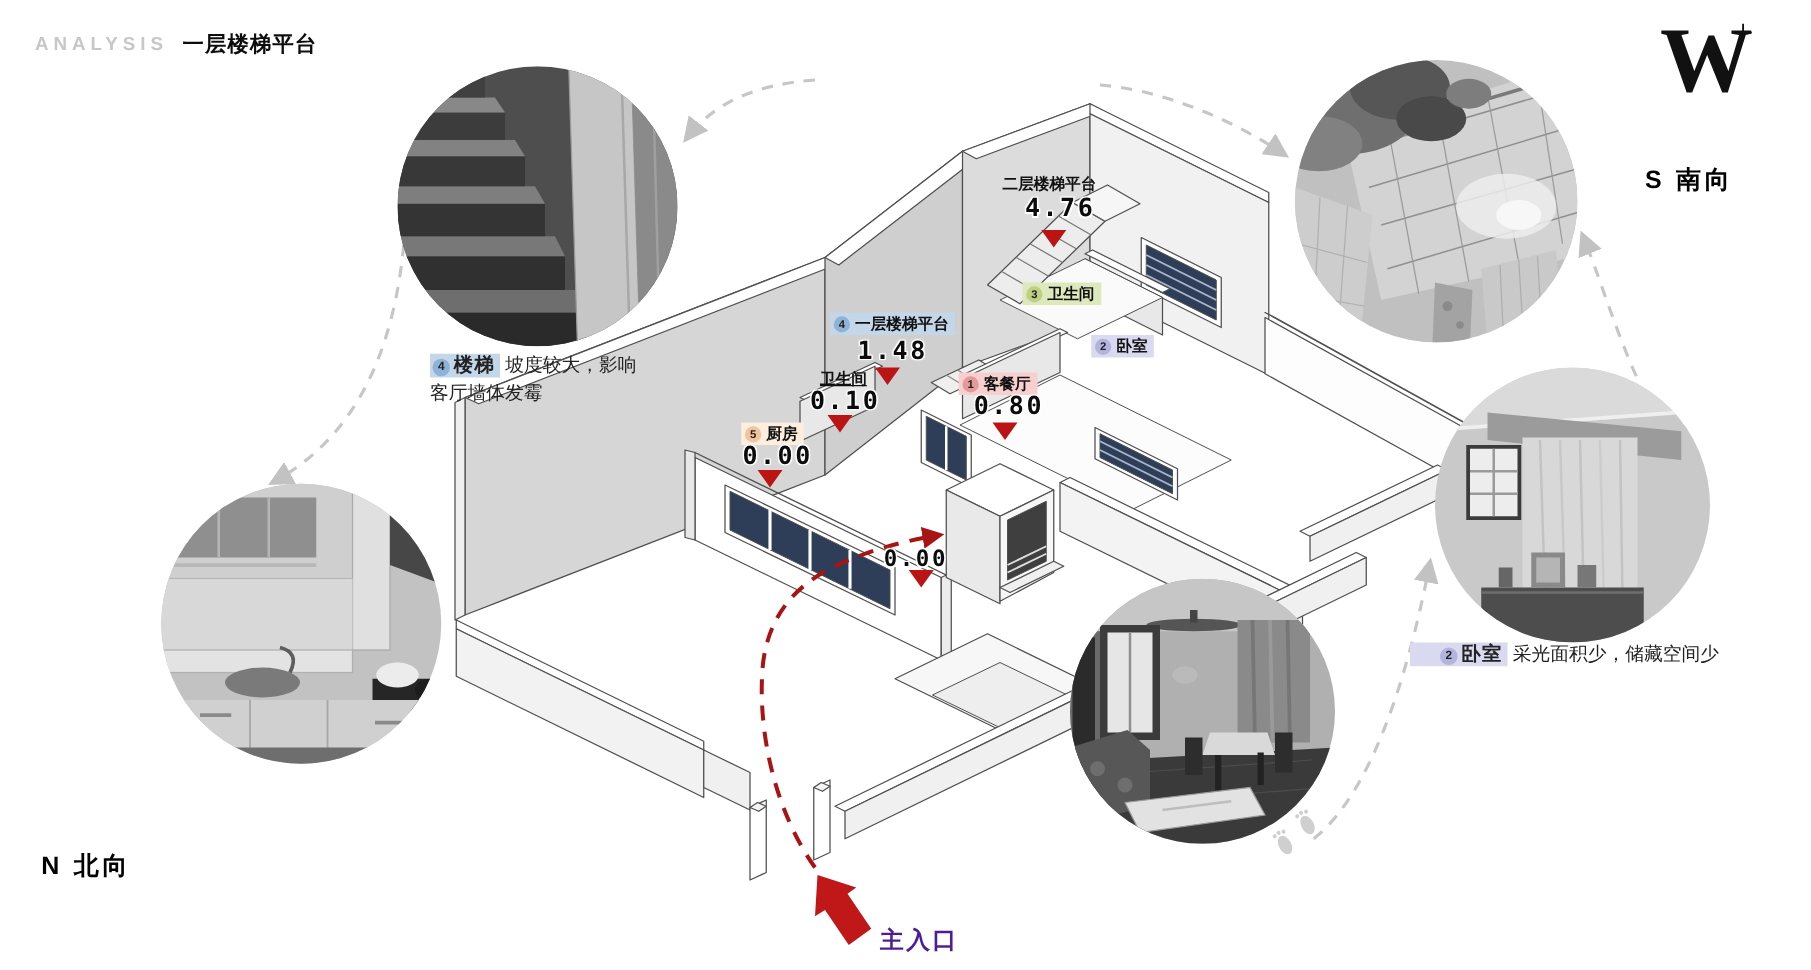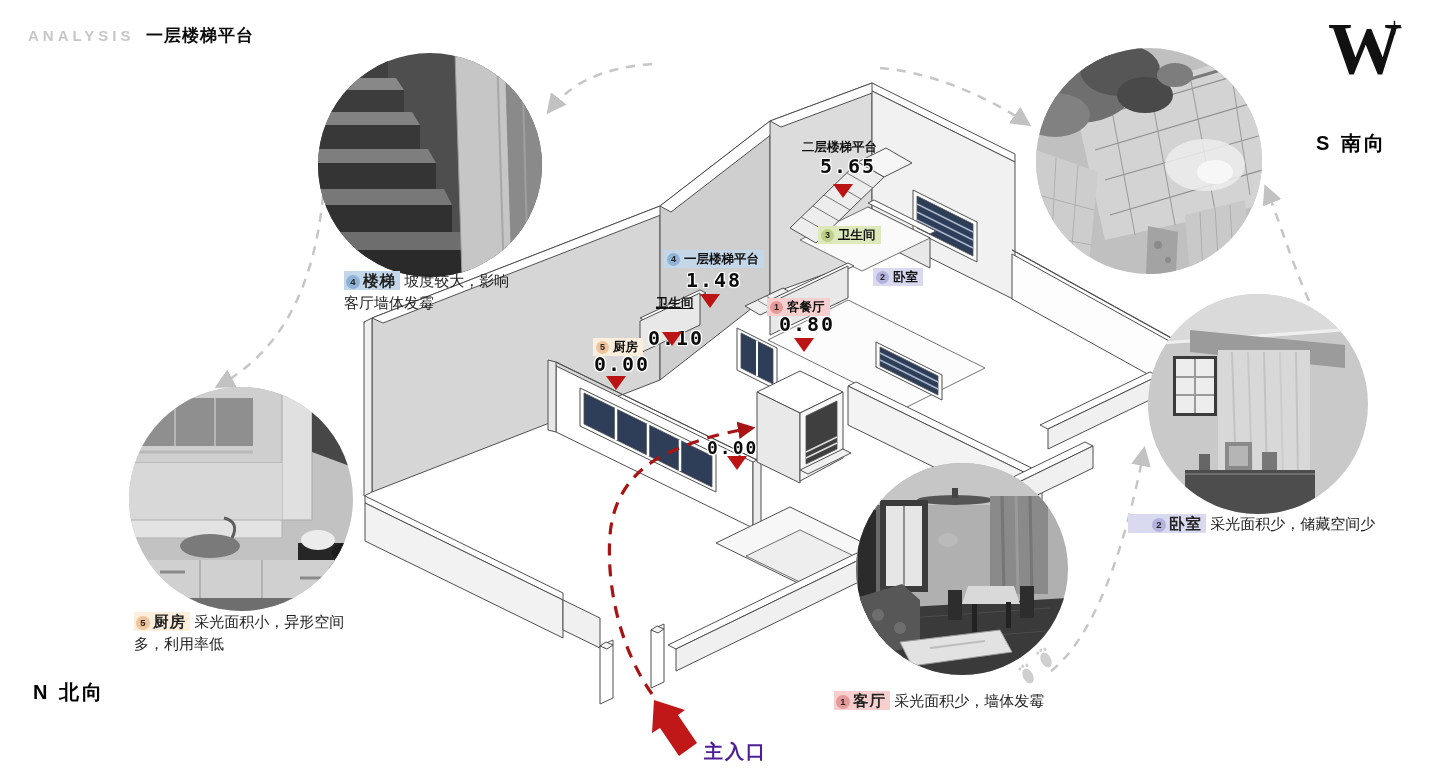--- a/index.html
+++ b/index.html
@@ -334,34 +334,34 @@
   <span class="w">W</span>
   <span class="plus">+</span>
 </div>
 
 <div class="abs compass south">S 南向</div>
 <div class="abs compass north">N 北向</div>
 
 <div class="abs ptag plain" style="left:802px;top:138px">
   <span>二层楼梯平台</span>
 </div>
-<div class="abs pval" style="left:820px;top:154px">5.65</div>
+<div class="abs pval" style="left:820px;top:154px">4.76</div>
 <div class="abs tri" style="left:833px;top:184px"></div>
 
 <div class="abs ptag" style="left: 664px; top: 250px; background-color: rgb(195, 215, 233);">
   <span class="pnum" style="background-color: rgb(143, 179, 214);">4</span>
   <span>一层楼梯平台</span>
 </div>
 <div class="abs pval" style="left:686px;top:268px">1.48</div>
 <div class="abs tri" style="left:700px;top:294px"></div>
 
 <div class="abs ptag plain" style="left:656px;top:294px">
   <span class="u">卫生间</span>
 </div>
-<div class="abs pval" style="left:648px;top:326px">0.10</div>
+<div class="abs pval" style="left:648px;top:308px">0.10</div>
 <div class="abs tri" style="left:662px;top:332px"></div>
 
 <div class="abs ptag" style="left: 767px; top: 298px; background-color: rgb(248, 207, 207);">
   <span class="pnum" style="background-color: rgb(229, 154, 154);">1</span>
   <span>客餐厅</span>
 </div>
 <div class="abs pval" style="left:779px;top:312px">0.80</div>
 <div class="abs tri" style="left:794px;top:338px"></div>
 
 <div class="abs ptag" style="left: 593px; top: 338px; background-color: rgb(253, 238, 221);">
@@ -378,34 +378,26 @@
 
 <div class="abs ptag" style="left: 873px; top: 268px; background-color: rgb(217, 217, 240);">
   <span class="pnum" style="background-color: rgb(179, 179, 222);">2</span>
   <span>卧室</span>
 </div>
 
 <div class="abs pval" style="left:707px;top:437px;font-size:18px">0.00</div>
 <div class="abs tri" style="left:727px;top:456px"></div>
 <div class="abs entr" style="left:704px;top:739px">主入口</div>
 
-<div class="abs cap" style="left:344px;top:270px;width:176px">
+<div class="abs cap" style="left:344px;top:282px;width:176px">
   <span class="hl" style="background-color: rgb(195, 215, 233);"><span class="cnum" style="background-color: rgb(143, 179, 214);">4</span><b class="croom">楼梯</b></span>
   <span class="cdesc">坡度较大，影响客厅墙体发霉</span>
 </div>
 
-<div class="abs cap" style="left:134px;top:611px;width:212px">
-  <span class="hl" style="background-color: rgb(253, 238, 221);"><span class="cnum" style="background-color: rgb(240, 196, 156);">5</span><b class="croom">厨房</b></span>
-  <span class="cdesc">采光面积小，异形空间多，利用率低</span>
-</div>
 
 
 <div class="abs cap" style="left:1128px;top:513px;width:300px">
   <span class="hl" style="background-color: rgb(217, 217, 240); padding-left: 24px;"><span class="cnum" style="background-color: rgb(179, 179, 222);">2</span><b class="croom">卧室</b></span>
   <span class="cdesc">采光面积少，储藏空间少</span>
 </div>
 
-<div class="abs cap" style="left:834px;top:690px;width:280px">
-  <span class="hl" style="background-color: rgb(248, 207, 207);"><span class="cnum" style="background-color: rgb(229, 154, 154);">1</span><b class="croom">客厅</b></span>
-  <span class="cdesc">采光面积少，墙体发霉</span>
-</div>
 
 </div>
 
 </body></html>

